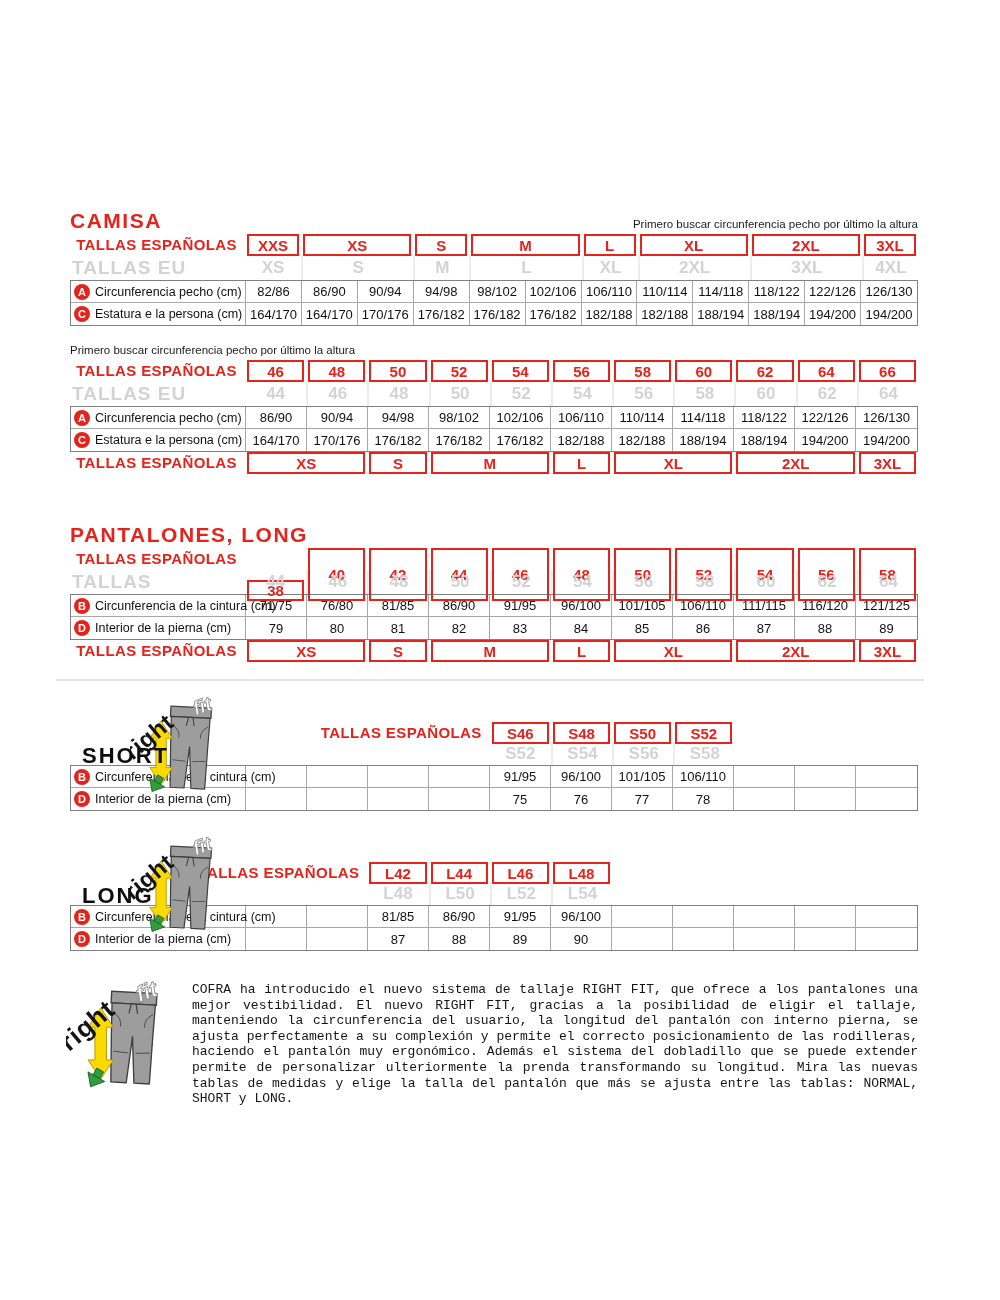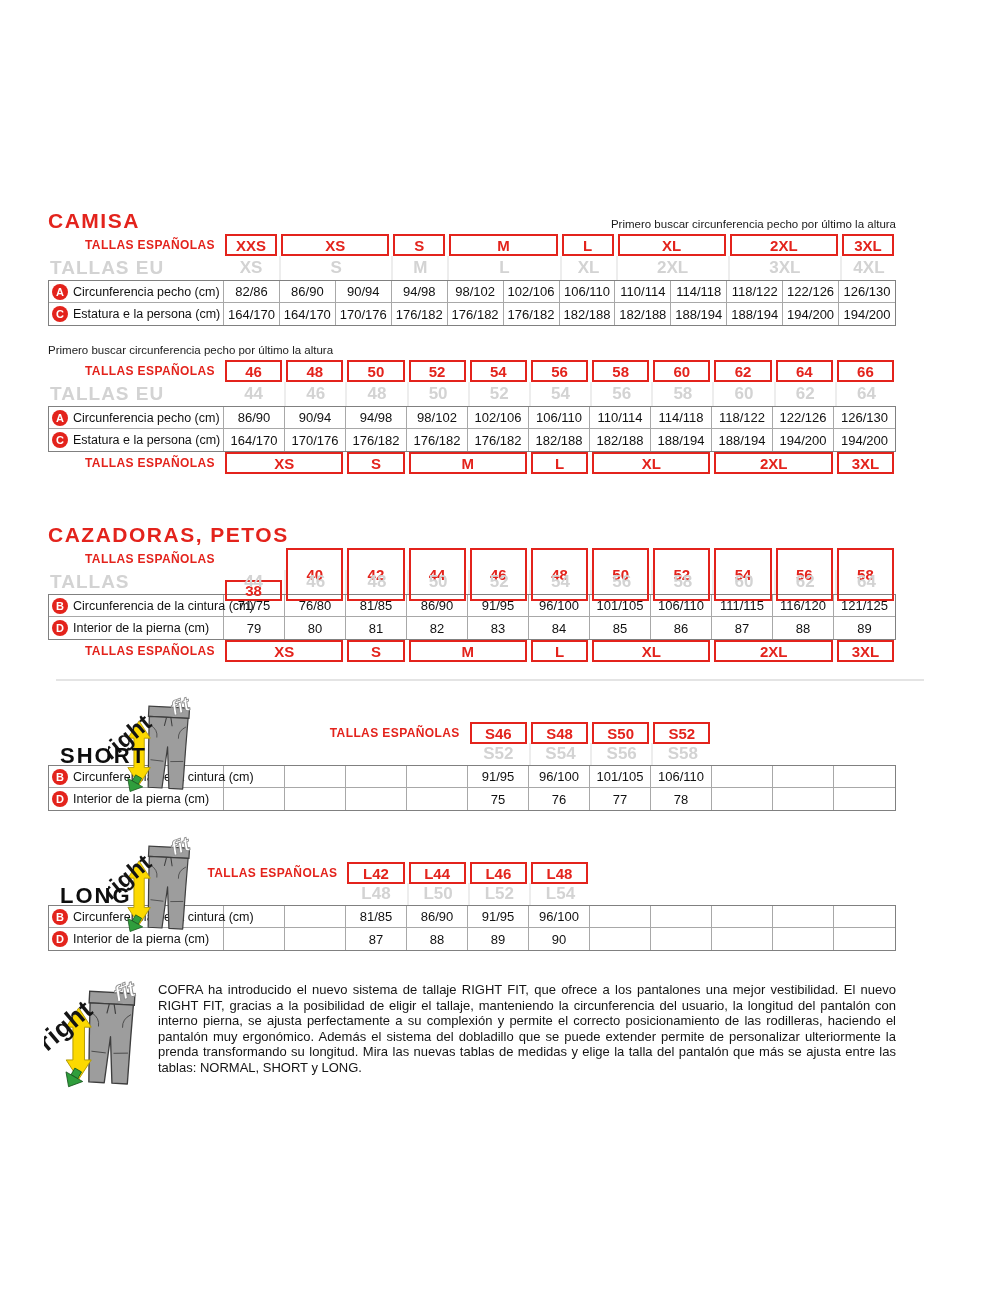--- a/index.html
+++ b/index.html
@@ -5,28 +5,28 @@
   :root{
     --red:#e3231c;
     --graytxt:#d3d3d3;
     --graysep:#ededed;
     --tb-outer:#808080;
     --tb-inner:#a8a8a8;
   }
   html,body{margin:0;padding:0;background:#fff;}
   .page{position:relative;width:1000px;height:1300px;background:#fff;overflow:hidden;
         font-family:"Liberation Sans","DejaVu Sans",sans-serif;color:#111;}
-  .sec{position:absolute;left:48px;width:848px;}
+  .sec{position:absolute;left:70px;width:848px;}
   .titlerow{display:flex;justify-content:space-between;align-items:flex-end;margin-bottom:3px;}
   .stitle{margin:0;color:var(--red);font-size:21px;font-weight:bold;letter-spacing:1.5px;line-height:1;}
   .note{font-size:11.5px;color:#1b1b1b;padding-bottom:1px;}
   .grid{display:grid;}
   
   .sizerow{height:22px;margin-top:1px;}
-  .red-label{color:var(--red);font-weight:bold;font-size:12px;text-align:right;
+  .red-label{color:var(--red);font-weight:bold;font-size:15px;text-align:right;
              padding-right:8px;line-height:22px;letter-spacing:.4px;white-space:nowrap;}
   .red-box{border:2px solid var(--red);color:var(--red);font-weight:bold;font-size:15px;
            margin:0 2px;display:flex;align-items:center;justify-content:center;box-sizing:border-box;}
   .bottomrow{height:21px;margin-top:0;}
   
   .grayrow{height:24px;}
   .gray-label{color:var(--graytxt);font-weight:bold;font-size:19px;letter-spacing:1px;line-height:24px;padding-left:2px;}
   .gray-cell{color:var(--graytxt);font-weight:bold;font-size:17px;text-align:center;line-height:24px;
              border-left:2px solid var(--graysep);}
   .gray-cell.first{border-left:none;}
@@ -47,21 +47,21 @@
   .mini-name{position:absolute;left:12px;top:43px;font-size:22px;font-weight:bold;letter-spacing:2px;color:#0d0d0d;}
   .mini-tables{margin-top:22px;}
   .mini .sizerow{height:21px;}
   .mini .grayrow{height:22px;}
   .mini .gray-cell{line-height:22px;}
   .rf-slot{position:absolute;display:block;}
   .rf-slot svg{display:block;width:100%;height:auto;}
   
   .rf-body{margin-left:110px;}
   .rf-title{margin:0;font-size:20px;font-weight:bold;letter-spacing:1px;color:#0d0d0d;line-height:1.15;}
-  .rf-par{margin:5px 0 0 0;font-size:13px;line-height:1.2;text-align:justify;color:#151515;}
+  .rf-par{margin:5px 0 0 12px;font-size:13px;line-height:1.2;text-align:justify;color:#151515;font-family:Liberation Mono, monospace;}
 </style>
 </head>
 <body>
 
 <div class="page">
 
   <section class="sec" style="top:210px">
     <div class="titlerow">
       <h2 class="stitle">CAMISA</h2>
       <div class="note">Primero buscar circunferencia pecho por último la altura</div>
@@ -207,21 +207,21 @@
           <div class="red-box" style="grid-column: span 1;">L</div>
           <div class="red-box" style="grid-column: span 2;">XL</div>
           <div class="red-box" style="grid-column: span 2;">2XL</div>
           <div class="red-box" style="grid-column: span 1;">3XL</div>
         </div>
       </div>
   </section>
 
   <section class="sec" style="top:524px">
     <div class="titlerow">
-      <h2 class="stitle">CAZADORAS, PETOS</h2>
+      <h2 class="stitle">PANTALONES, LONG</h2>
     </div>
     <div>
         <div class="grid sizerow" style="grid-template-columns: 175px repeat(11, 1fr);">
           <div class="red-label">TALLAS ESPAÑOLAS</div>
           <div class="red-box" style="grid-column: span 1; margin-top: 32px;">38</div>
           <div class="red-box" style="grid-column: span 1;">40</div>
           <div class="red-box" style="grid-column: span 1;">42</div>
           <div class="red-box" style="grid-column: span 1;">44</div>
           <div class="red-box" style="grid-column: span 1;">46</div>
           <div class="red-box" style="grid-column: span 1;">48</div>

